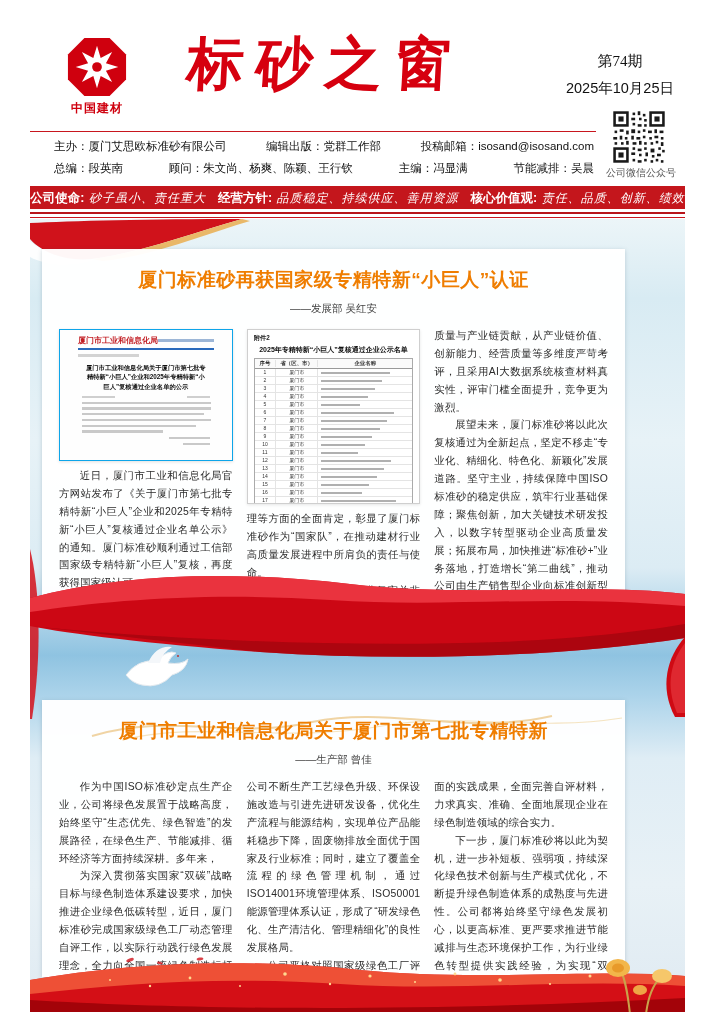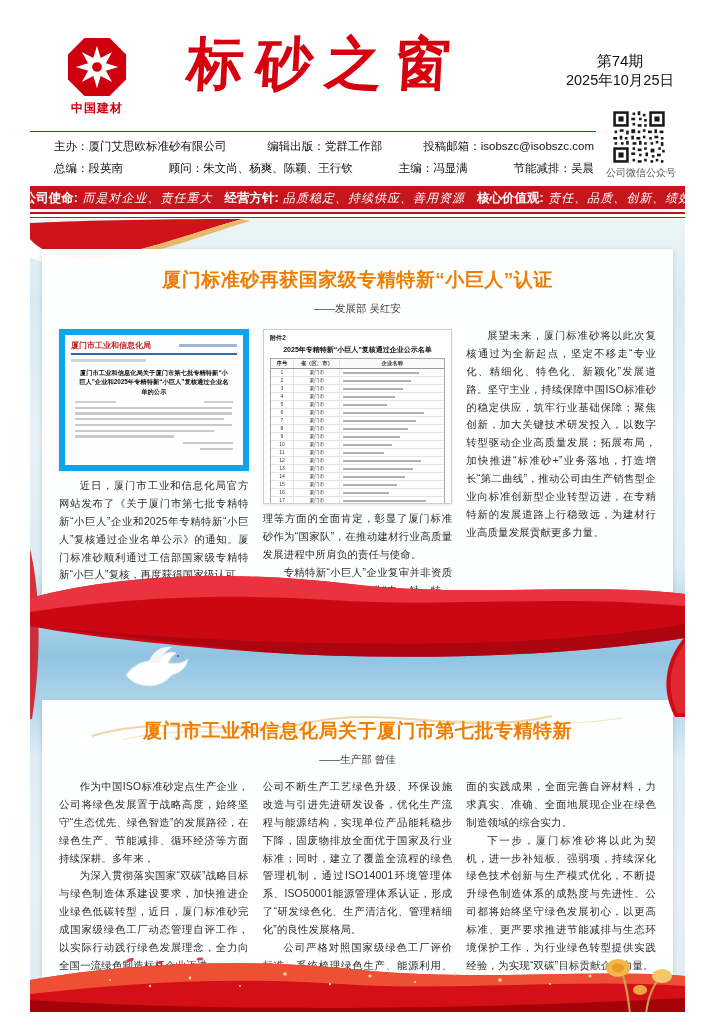--- a/index.html
+++ b/index.html
@@ -6,51 +6,51 @@
   #page{position:relative;width:715px;height:1032px;margin:0 auto;background:#fff;overflow:hidden;
         font-family:"Liberation Sans",sans-serif;color:#222;}
   
   .logo{position:absolute;left:52px;top:36px;width:90px;text-align:center;}
   .logo svg{display:block;margin:0 auto;}
   .logo-text{margin-top:2px;color:#cf000e;font-weight:bold;font-size:12px;letter-spacing:1px;}
   .mast-title{position:absolute;left:155px;top:26px;width:340px;margin:0;text-align:center;
         font-family:"DejaVu Serif",serif;font-weight:bold;font-size:57px;color:#d6000f;
         letter-spacing:12px;transform:skewX(-3deg);white-space:nowrap;}
   .issue{position:absolute;left:540px;top:52px;width:160px;text-align:center;color:#111;}
-  .issue-no{font-size:15px;}
+  .issue-no{font-size:15px;margin-bottom:8px;font-family:Liberation Serif, serif;}
   .issue-date{font-size:14.5px;}
   .qr{position:absolute;left:612px;top:110px;width:54px;height:54px;background:#fff;}
   .qr-cap{position:absolute;left:596px;top:166px;width:90px;text-align:center;font-size:10px;color:#555;}
   .redline{position:absolute;left:30px;top:131px;width:566px;height:0;border-top:1.5px solid #c8161e;}
   .info{position:absolute;left:54px;top:139px;width:540px;font-size:11.5px;color:#111;}
   .irow{display:flex;justify-content:space-between;line-height:15px;margin-bottom:7px;white-space:nowrap;}
   .banner{position:absolute;left:30px;top:186px;width:655px;height:23px;background:#c4161c;
         display:flex;align-items:center;justify-content:center;gap:12px;white-space:nowrap;}
   .banner b{color:#fff;font-size:12.5px;}
   .banner .script{color:#fff;font-family:"DejaVu Serif",serif;font-style:italic;font-size:12px;letter-spacing:1px;}
   .rule2a{position:absolute;left:30px;top:212px;width:655px;border-top:2.5px solid #b8141a;}
   .rule2b{position:absolute;left:30px;top:216.5px;width:655px;border-top:1px solid #c8161e;}
   
   .content-bg{position:absolute;left:30px;top:219px;width:655px;height:793px;overflow:hidden;
       background:linear-gradient(180deg,#ecf5f8 0%,#d8ebf3 10%,#e7f2f7 28%,#dcecf4 44%,
                  #8fc3e1 55%,#abd3ea 60%,#dfedf5 68%,#e8f1f6 84%,#dfeaf2 100%);}
   .ribbon-tl{position:absolute;left:0;top:0;z-index:1;}
   .gutter-wisp{position:absolute;left:0;top:330px;z-index:1;}
-  .card{position:absolute;left:12px;width:631px;background:rgba(255,255,255,.97);z-index:2;
+  .card{position:absolute;left:12px;width:583px;background:rgba(255,255,255,.97);z-index:2;
         box-shadow:0 1px 4px rgba(60,90,110,.25);}
   .card1{top:30px;height:358px;overflow:hidden;}
   .card2{top:481px;height:277px;overflow:hidden;}
   .atitle{margin:18px 20px 0;text-align:center;font-size:19px;color:#ef7d00;font-weight:bold;letter-spacing:.5px;}
   .byline{margin:9px 0 11px;text-align:center;font-size:10.5px;color:#444;}
   .cols{display:flex;gap:14px;padding:0 17px;}
   .col{flex:1;min-width:0;}
   .col p{margin:0;font-size:10.4px;line-height:1.72;text-align:justify;color:#2b2b2b;letter-spacing:.2px;}
   .col p.ind{text-indent:2em;}
   
-  .webshot{margin:2px 0 6px;border:6px solid #0ea5e9;background:#fefefe;height:120px;padding:5px 6px;
+  .webshot{margin:2px 0 6px;border:1px solid #0ea5e9;background:#fefefe;height:120px;padding:5px 18px;
         box-shadow:0 1px 3px rgba(0,0,0,.12);overflow:hidden;}
   .ws-head{display:flex;align-items:center;justify-content:space-between;border-bottom:2px solid #2a6abc;padding-bottom:2px;}
   .ws-site{color:#c21d23;font-weight:bold;font-size:8px;white-space:nowrap;}
   .ws-nav{width:58px;height:3px;background:#9db6d6;}
   .ws-crumb{width:45%;height:2.5px;background:#d3d3d3;margin:4px 0 6px;}
   .ws-headline{font-size:6.3px;font-weight:bold;color:#111;text-align:center;line-height:1.55;margin:0 6px 4px;}
   .ws-meta{display:flex;justify-content:space-between;margin:3px 4px;}
   .ws-meta i{display:block;height:2.2px;background:#cfcfcf;width:26%;}
   .ws-meta i+i{width:18%;}
   .ws-line{height:2.2px;background:#c9c9c9;margin:3.6px 4px;}
@@ -166,32 +166,32 @@
     </svg>
   </div>
   <div class="qr-cap">公司微信公众号</div>
 
   <div class="redline"></div>
 
   <div class="info">
     <div class="irow">
       <span>主办：厦门艾思欧标准砂有限公司</span>
       <span>编辑出版：党群工作部</span>
-      <span>投稿邮箱：isobszc@isobszc.com</span>
+      <span>投稿邮箱：isosand@isosand.com</span>
     </div>
     <div class="irow">
       <span>总编：段英南</span>
       <span>顾问：朱文尚、杨爽、陈颖、王行钦</span>
       <span>主编：冯显满</span>
       <span>节能减排：吴晨</span>
     </div>
   </div>
 
   <div class="banner">
-    <span><b>公司使命:</b> <span class="script">而是对企业、责任重大</span></span>
+    <span><b>公司使命:</b> <span class="script">砂子虽小、责任重大</span></span>
     <span><b>经营方针:</b> <span class="script">品质稳定、持续供应、善用资源</span></span>
     <span><b>核心价值观:</b> <span class="script">责任、品质、创新、绩效</span></span>
   </div>
   <div class="rule2a"></div>
   <div class="rule2b"></div>
 
   <div class="content-bg">
 
     <svg class="ribbon-tl" width="320" height="48" viewBox="0 0 320 48">
       <path d="M0,4 C40,2 120,0 212,0 C162,14 110,34 62,40 C34,43 10,32 0,20 Z" fill="#d0121b"></path>
@@ -329,20 +329,21 @@
                     <span class="fc3"><i class="blur" style="width: 82%;"></i></span>
                   </div>
                 </div>
             </div>
           </figure>
           <p>理等方面的全面肯定，彰显了厦门标准砂作为“国家队”，在推动建材行业高质量发展进程中所肩负的责任与使命。</p>
           <p class="ind">专精特新“小巨人”企业复审并非资质的简单延续，而是对企业“专、精、特、新”实力的动态检验。2025年复审标准进一步聚焦</p>
         </div>
 
         <div class="col">
+          <p>质量与产业链贡献，从产业链价值、创新能力、经营质量等多维度严苛考评，且采用AI大数据系统核查材料真实性，评审门槛全面提升，竞争更为激烈。</p>
           <p class="ind">展望未来，厦门标准砂将以此次复核通过为全新起点，坚定不移走“专业化、精细化、特色化、新颖化”发展道路。坚守主业，持续保障中国ISO标准砂的稳定供应，筑牢行业基础保障；聚焦创新，加大关键技术研发投入，以数字转型驱动企业高质量发展；拓展布局，加快推进“标准砂+”业务落地，打造增长“第二曲线”，推动公司由生产销售型企业向标准创新型企业转型迈进，在专精特新的发展道路上行稳致远，为建材行业高质量发展贡献更多力量。</p>
         </div>
       </div>
     </section>
 
     <svg class="wave1" width="655" height="100" viewBox="0 0 655 100">
       <path d="M0,34 C90,10 200,6 320,20 C440,34 560,18 655,30 L655,74 C540,92 380,98 230,88 C120,80 40,70 0,62 Z" fill="#cc0714"></path>
       <path d="M0,34 C90,10 200,6 320,20 C440,34 560,18 655,30 L655,42 C520,30 420,44 300,36 C180,28 80,36 0,48 Z" fill="#ef3b45" opacity=".85"></path>
       <path d="M0,62 C120,74 300,84 470,78 C560,74 620,66 655,60 L655,74 C540,92 380,98 230,88 Z" fill="#9e040d" opacity=".7"></path>
     </svg>

